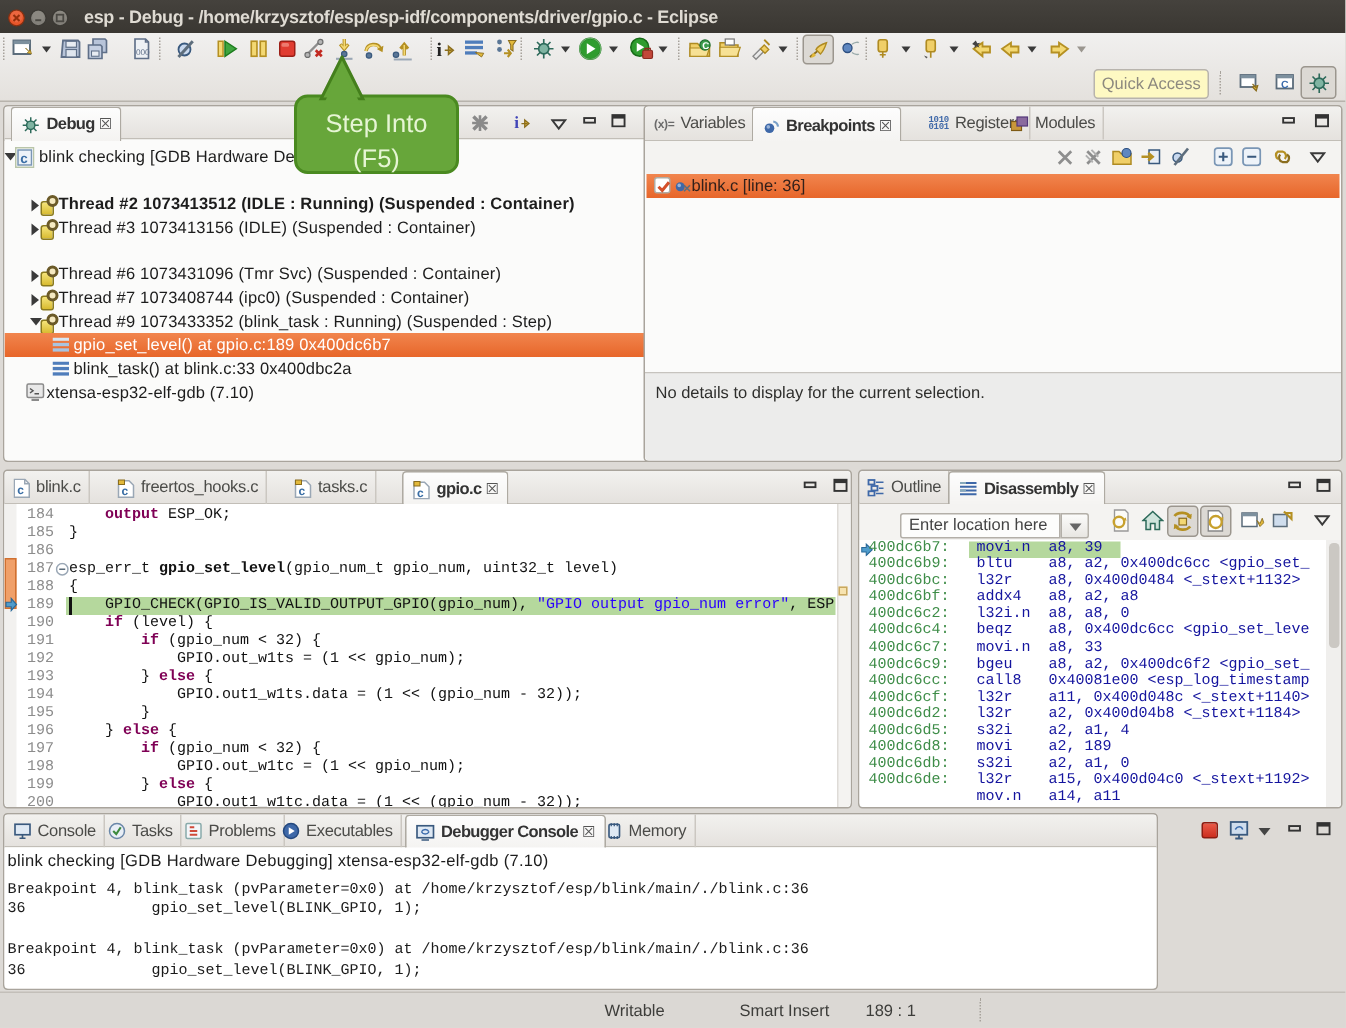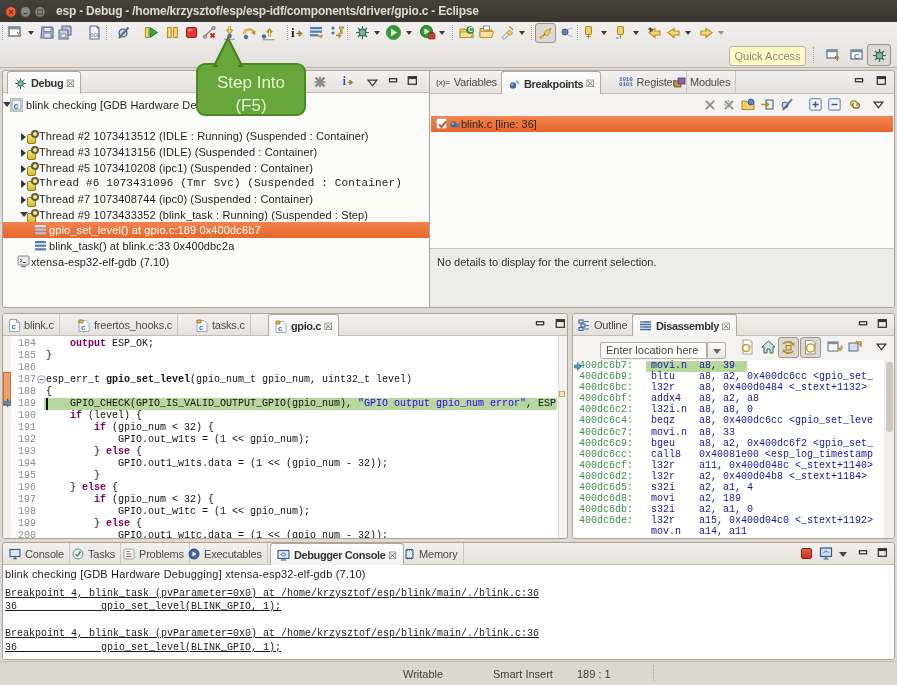--- a/index.html
+++ b/index.html
@@ -310,39 +310,34 @@
   <div class="abs" style="left:0; top:23px; right:0; bottom:0; background:#fbfbfa; border-radius:0 0 3px 3px; overflow:hidden;" id="debug-tree">
     <div class="tree-row" style="top:3px;">
       <span class="tarrow open" style="left:0px;"></span>
       <svg class="abs" style="left:7px; top:1px;" width="13" height="14" viewBox="0 0 13 14">
           <rect x="0.5" y="0.5" width="12" height="13" fill="#fff" stroke="#b9c5a9" stroke-width="1"></rect>
           <rect x="2" y="2" width="9" height="10" fill="#eef3f9" stroke="#7a96b5" stroke-width="1"></rect>
           <text x="3.5" y="10.5" font-size="9" font-weight="bold" fill="#3a6ea5" font-family="Liberation Sans">c</text>
         </svg>
       <span class="txt" style="left:23px;">blink checking [GDB Hardware Debugging]</span>
     </div>
-    <div class="tree-row" style="top:34px;">
+    <div class="tree-row" style="top:34px;font-weight:bold;">
       <span class="tarrow closed" style="left:18px;"></span>
       <span class="thr-ic" style="left:24px;"></span>
       <span class="txt" style="left:36px;">Thread #2 1073413512 (IDLE : Running) (Suspended : Container)</span>
     </div>
     <div class="tree-row" style="top:50px;">
       <span class="tarrow closed" style="left:18px;"></span>
       <span class="thr-ic" style="left:24px;"></span>
       <span class="txt" style="left:36px;">Thread #3 1073413156 (IDLE) (Suspended : Container)</span>
     </div>
-    <div class="tree-row" style="top:66px;">
-      <span class="tarrow closed" style="left:18px;"></span>
-      <span class="thr-ic" style="left:24px;"></span>
-      <span class="txt" style="left:36px;">Thread #5 1073410208 (ipc1) (Suspended : Container)</span>
-    </div>
     <div class="tree-row" style="top:81px;">
       <span class="tarrow closed" style="left:18px;"></span>
       <span class="thr-ic" style="left:24px;"></span>
-      <span class="txt" style="left:36px;font-family:Liberation Mono, monospace;">Thread #6 1073431096 (Tmr Svc) (Suspended : Container)</span>
+      <span class="txt" style="left:36px;">Thread #6 1073431096 (Tmr Svc) (Suspended : Container)</span>
     </div>
     <div class="tree-row" style="top:97px;">
       <span class="tarrow closed" style="left:18px;"></span>
       <span class="thr-ic" style="left:24px;"></span>
       <span class="txt" style="left:36px;">Thread #7 1073408744 (ipc0) (Suspended : Container)</span>
     </div>
     <div class="tree-row" style="top:113px;">
       <span class="tarrow open" style="left:17px;"></span>
       <span class="thr-ic" style="left:24px;"></span>
       <span class="txt" style="left:36px;">Thread #9 1073433352 (blink_task : Running) (Suspended : Step)</span>
@@ -654,21 +649,21 @@
 <span class="adr">400dc6d5:</span>   s32i    a2, a1, 4
 <span class="adr">400dc6d8:</span>   movi    a2, 189
 <span class="adr">400dc6db:</span>   s32i    a2, a1, 0
 <span class="adr">400dc6de:</span>   l32r    a15, 0x400d04c0 &lt;_stext+1192&gt;
             mov.n   a14, a11</pre>
     <div class="abs" style="right:0; top:0; width:10px; bottom:0; background:#f0efed;"></div>
     <div class="abs" style="right:1.5px; top:2px; width:7px; height:70px; background:#cbc8c3; border-radius:3px;"></div>
   </div>
 </div>
 
-<div class="panel" id="p-console" style="left:2px; top:542px; width:893px; height:118px;">
+<div class="panel" id="p-console" style="left:2px; top:542px; width:770px; height:118px;">
   <div class="tabbar">
     <div class="tab" style="left:1px;">
       <span class="ic">
           <svg width="12" height="12" viewBox="0 0 12 12">
             <rect x="1" y="1.5" width="10" height="7" fill="#dfe9f4" stroke="#39597e" stroke-width="1.1"></rect>
             <path d="M4 10.8 h4 M6 8.5 v2" stroke="#39597e" stroke-width="1.1"></path>
           </svg>
         </span>Console
     </div>
     <div class="tab" style="left:64px;">
@@ -723,21 +718,21 @@
     <svg class="minmax" style="left:855px;" width="11" height="10" viewBox="0 0 11 10">
         <rect x="1" y="3" width="8" height="3.4" fill="none" stroke="#333" stroke-width="1.4"></rect>
       </svg>
     <svg class="minmax" style="left:874px;" width="11" height="10" viewBox="0 0 11 10">
         <rect x="0.8" y="0.8" width="9" height="8.4" fill="none" stroke="#333" stroke-width="1.4"></rect>
         <rect x="0.8" y="0.8" width="9" height="2.6" fill="#333"></rect>
       </svg>
   </div>
   <div class="abs" style="left:0; top:22px; right:0; bottom:0; background:#fff; border-radius:0 0 3px 3px; overflow:hidden;">
     <div class="abs" style="left:2px; top:3px; font-size:11px; letter-spacing:0.2px; color:#1c1c1c;">blink checking [GDB Hardware Debugging] xtensa-esp32-elf-gdb (7.10)</div>
-    <pre class="abs" style="left:2px; top:22px; font-size:10px; line-height:13.4px; color:#1a1a1a;text-decoration:underline;">Breakpoint 4, blink_task (pvParameter=0x0) at /home/krzysztof/esp/blink/main/./blink.c:36
+    <pre class="abs" style="left:2px; top:22px; font-size:10px; line-height:13.4px; color:#1a1a1a;">Breakpoint 4, blink_task (pvParameter=0x0) at /home/krzysztof/esp/blink/main/./blink.c:36
 36              gpio_set_level(BLINK_GPIO, 1);
 
 Breakpoint 4, blink_task (pvParameter=0x0) at /home/krzysztof/esp/blink/main/./blink.c:36
 36              gpio_set_level(BLINK_GPIO, 1);</pre>
   </div>
 </div>
 
 <div class="abs" id="statusbar" style="left:0; top:661px; width:897px; height:24px; background:#dbd8d4; border-top:1px solid #c3bfb9; font-size:11px; color:#3d3d3a;">
   <span class="abs" style="left:403px; top:6px;">Writable</span>
   <span class="abs" style="left:493px; top:6px;">Smart Insert</span>

